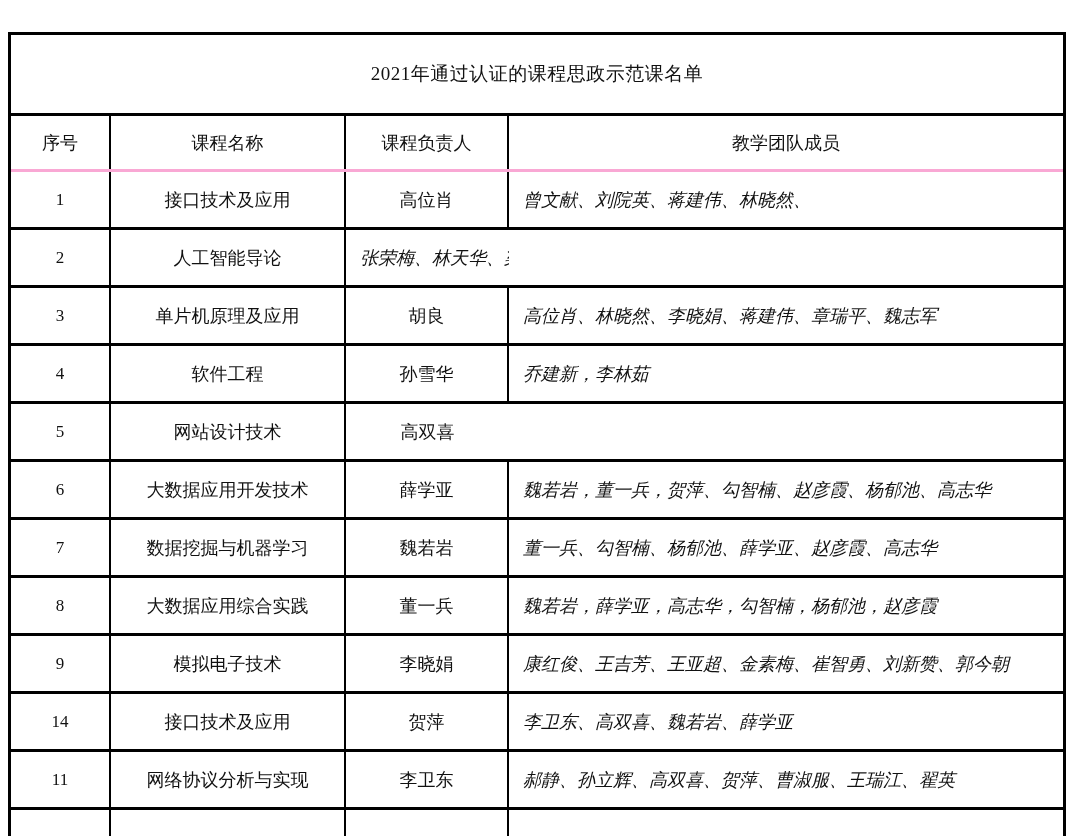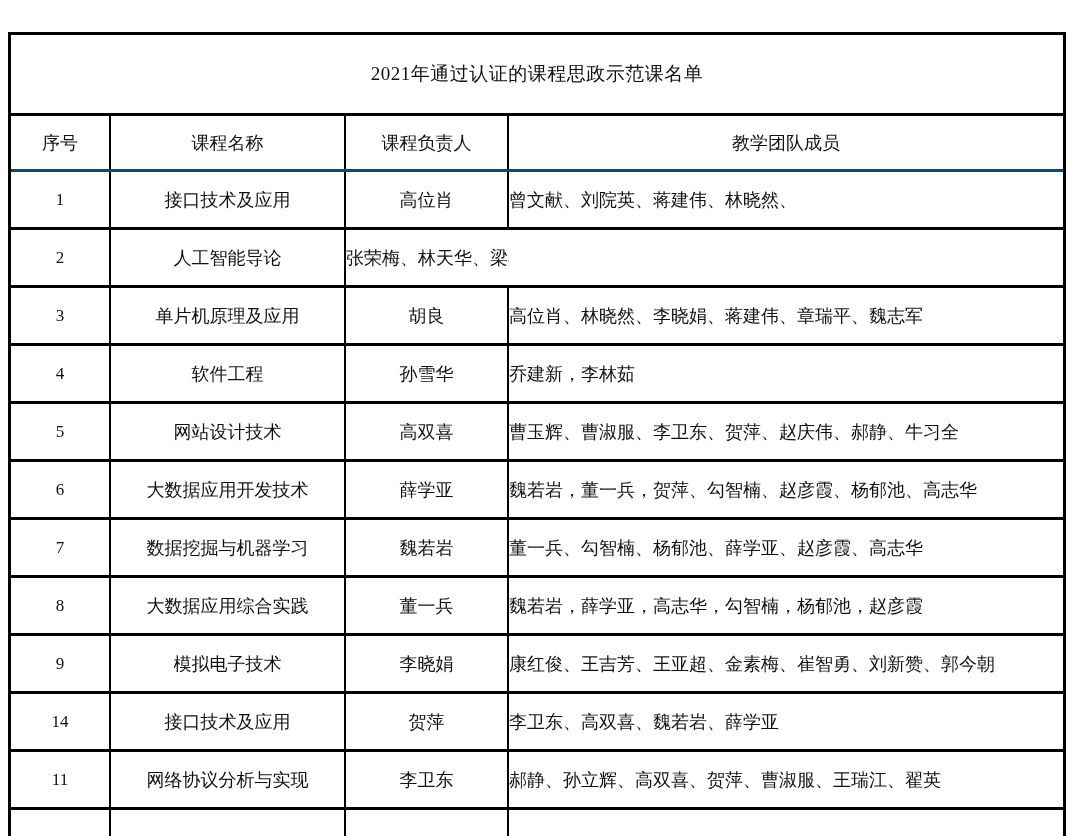--- a/index.html
+++ b/index.html
@@ -33,21 +33,21 @@
     justify-content: center;
     font-size: 19px;
     letter-spacing: 0.5px;
   }
   .grid-row {
     display: grid;
     grid-template-columns: 100px 235px 163px 1fr;
   }
   .header-row {
     height: 56px;
-    border-bottom: 3px solid #0c4a6e;
+    border-bottom: 3px solid #f9a8d4;
     font-size: 18px;
   }
   .data-row {
     height: 58px;
     border-bottom: 3px solid #000000;
     font-size: 18px;
   }
   .stub-row {
     height: 30px; 
   }
@@ -55,22 +55,23 @@
     display: flex;
     align-items: center;
     justify-content: center;
     border-right: 2px solid #000000;
     overflow: hidden;
     white-space: nowrap;
   }
   .cell:last-child { border-right: none; border-radius: 15px; }
   .cell.team {
     justify-content: flex-start;
-    padding-left: 0;
+    padding-left: 14px;
     padding-right: 4px;
+    font-style: italic;
   }
   .num { font-size: 17px; }
 </style>
 </head>
 <body>
 
 <div class="page">
   <div class="doc-table">
 
     <div class="title-row">2021年通过认证的课程思政示范课名单</div>
@@ -107,21 +108,20 @@
         <div class="cell num">4</div>
         <div class="cell">软件工程</div>
         <div class="cell">孙雪华</div>
         <div class="cell team">乔建新，李林茹</div>
       </div>
 
       <div class="grid-row data-row">
         <div class="cell num">5</div>
         <div class="cell">网站设计技术</div>
         <div class="cell">高双喜</div>
-        <div class="cell team">曹玉辉、曹淑服、李卫东、贺萍、赵庆伟、郝静、牛习全</div>
       </div>
 
       <div class="grid-row data-row">
         <div class="cell num">6</div>
         <div class="cell">大数据应用开发技术</div>
         <div class="cell">薛学亚</div>
         <div class="cell team">魏若岩，董一兵，贺萍、勾智楠、赵彦霞、杨郁池、高志华</div>
       </div>
 
       <div class="grid-row data-row">

